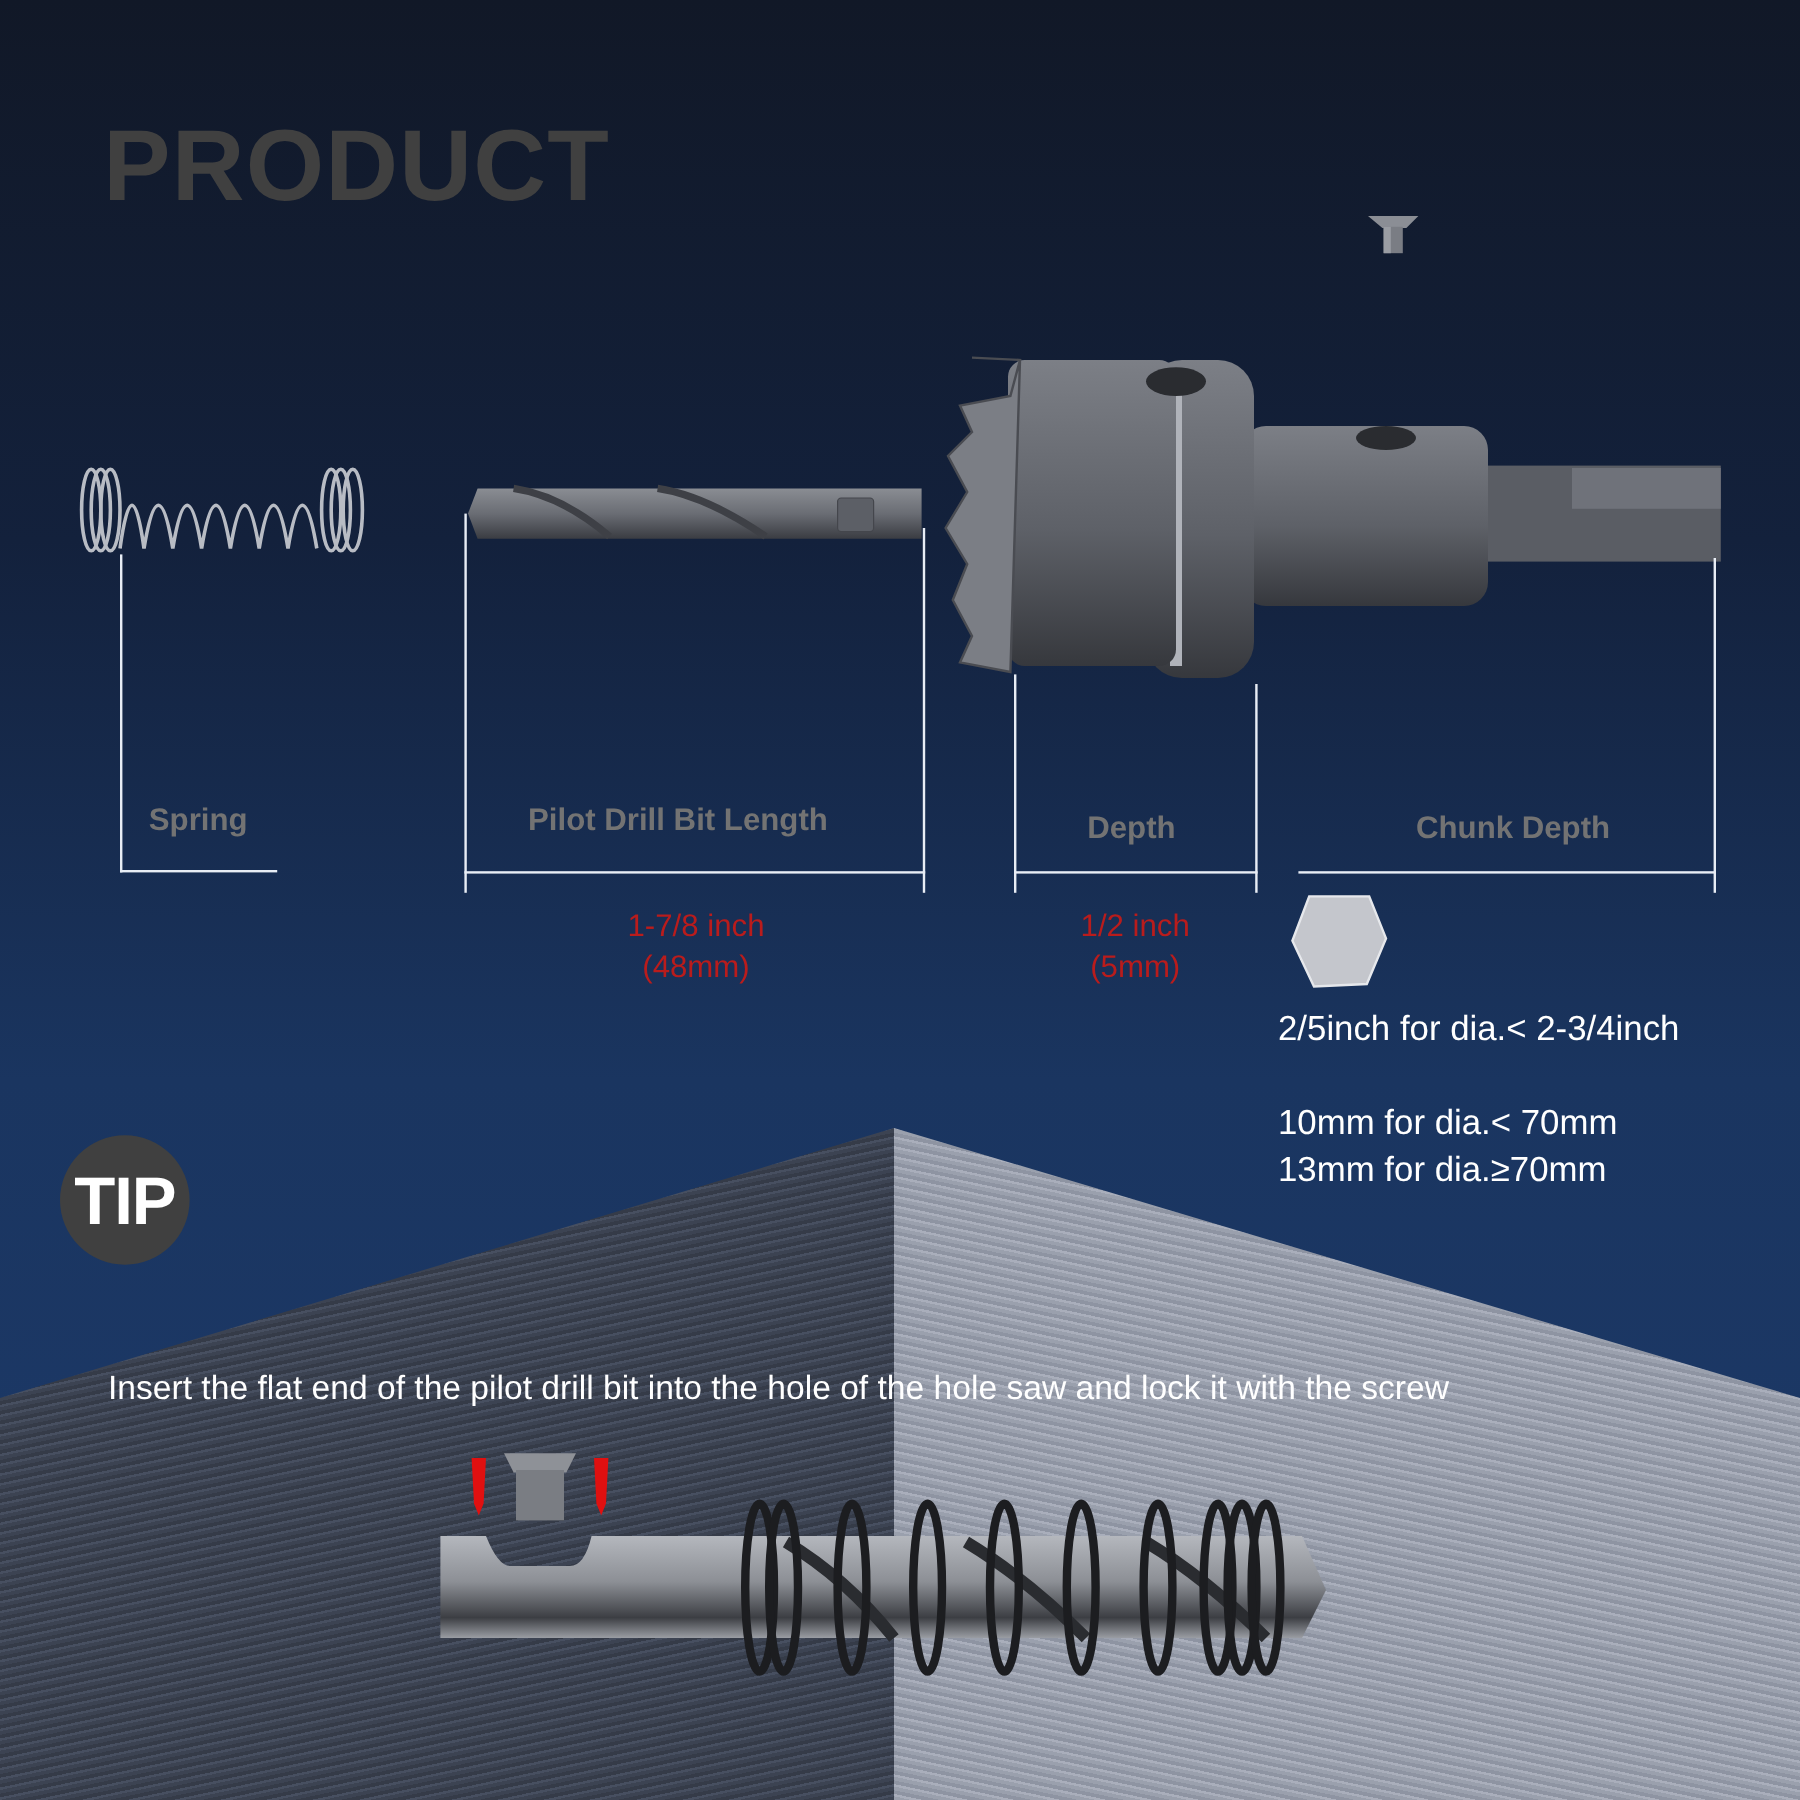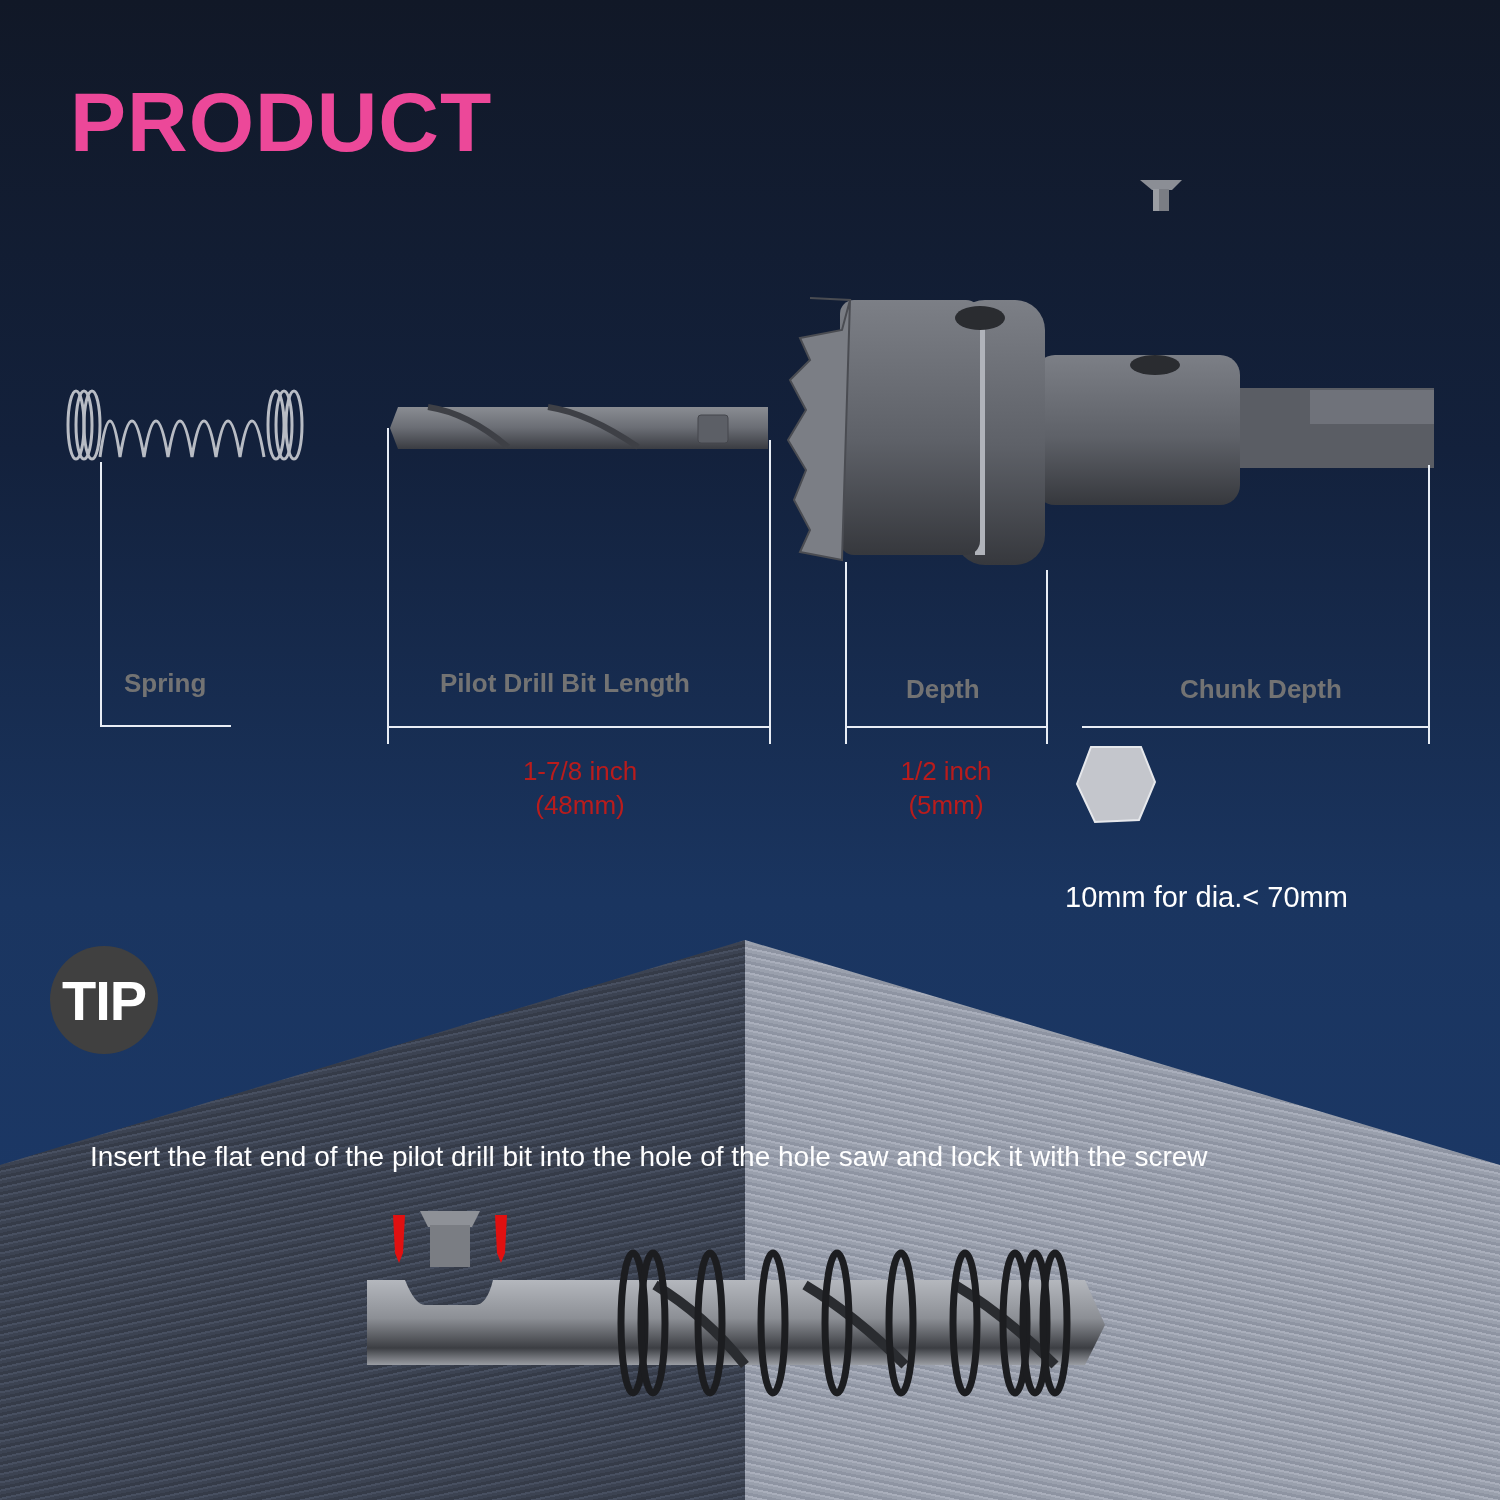--- a/index.html
+++ b/index.html
@@ -5,21 +5,21 @@
   html, body { margin: 0; padding: 0; }
   body {
     width: 1500px; height: 1500px; overflow: hidden; position: relative;
     font-family: "Liberation Sans", sans-serif;
     background: linear-gradient(180deg, #111827 0%, #13213c 30%, #1a3560 60%, #1d3a6a 100%);
     color: #fff;
   }
   .abs { position: absolute; }
   .title {
     left: 70px; top: 70px; font-weight: 700; font-size: 84px; line-height: 104px;
-    letter-spacing: 1px; color: #ec4899; margin: 0;
+    letter-spacing: 1px; color: #404040; margin: 16px;
   }
   .label { font-weight: 700; font-size: 26px; color: #737373; white-space: nowrap; }
   .value { font-size: 26px; color: #b91c1c; text-align: center; line-height: 34px; white-space: nowrap; }
   .chunk-text { font-size: 29px; line-height: 39px; color: #fff; white-space: nowrap; }
   .vline { position: absolute; width: 2px; background: #e8edf5; }
   .hline { position: absolute; height: 2px; background: #e8edf5; }
   .tip-badge {
     left: 50px; top: 946px; width: 108px; height: 108px; border-radius: 50%;
     background: #404040; display: flex; align-items: center; justify-content: center;
     font-weight: 700; font-size: 56px; color: #fff; letter-spacing: -1px;
@@ -125,22 +125,24 @@
 <div class="abs value" style="left:846px;top:754px;width:200px">
   <div>1/2 inch</div>
   <div>(5mm)</div>
 </div>
 
 <svg class="abs" style="left:1075px;top:744px" width="82" height="80">
   <polygon points="16,3 66,3 80,38 64,76 20,78 2,40" fill="#c4c6cc" stroke="#e6e8ec" stroke-width="2"></polygon>
 </svg>
 
 <div class="abs chunk-text" style="left:1065px;top:839px">
+  <div>2/5inch for dia.&lt; 2-3/4inch</div>
   <div style="height:39px"></div>
   <div>10mm for dia.&lt; 70mm</div>
+  <div>13mm for dia.≥70mm</div>
 </div>
 
 <div class="abs metal-left"></div>
 <div class="abs metal-right"></div>
 
 <div class="abs tip-badge">TIP</div>
 
 <div class="abs tip-text">Insert the flat end of the pilot drill bit into the hole of the hole saw and lock it with the screw</div>
 
 <svg class="abs" style="left:365px;top:1205px" width="745" height="195">

